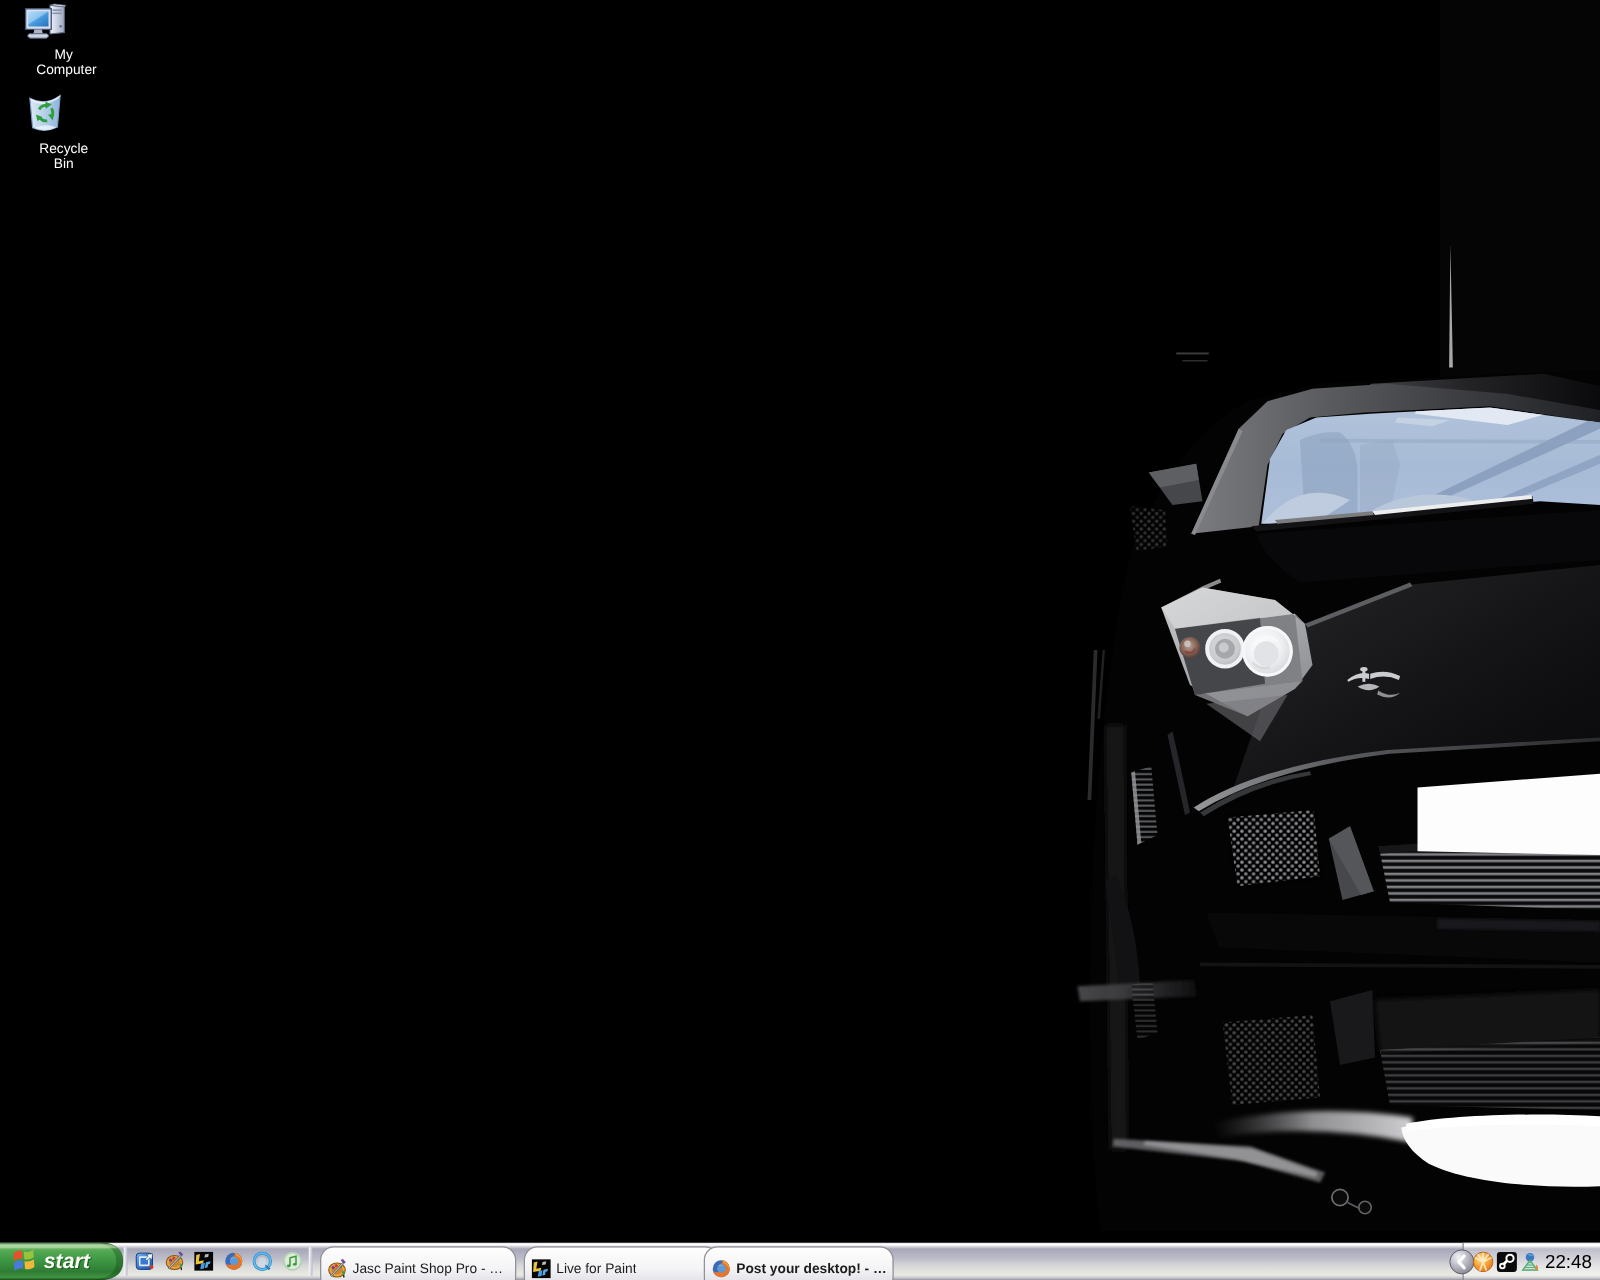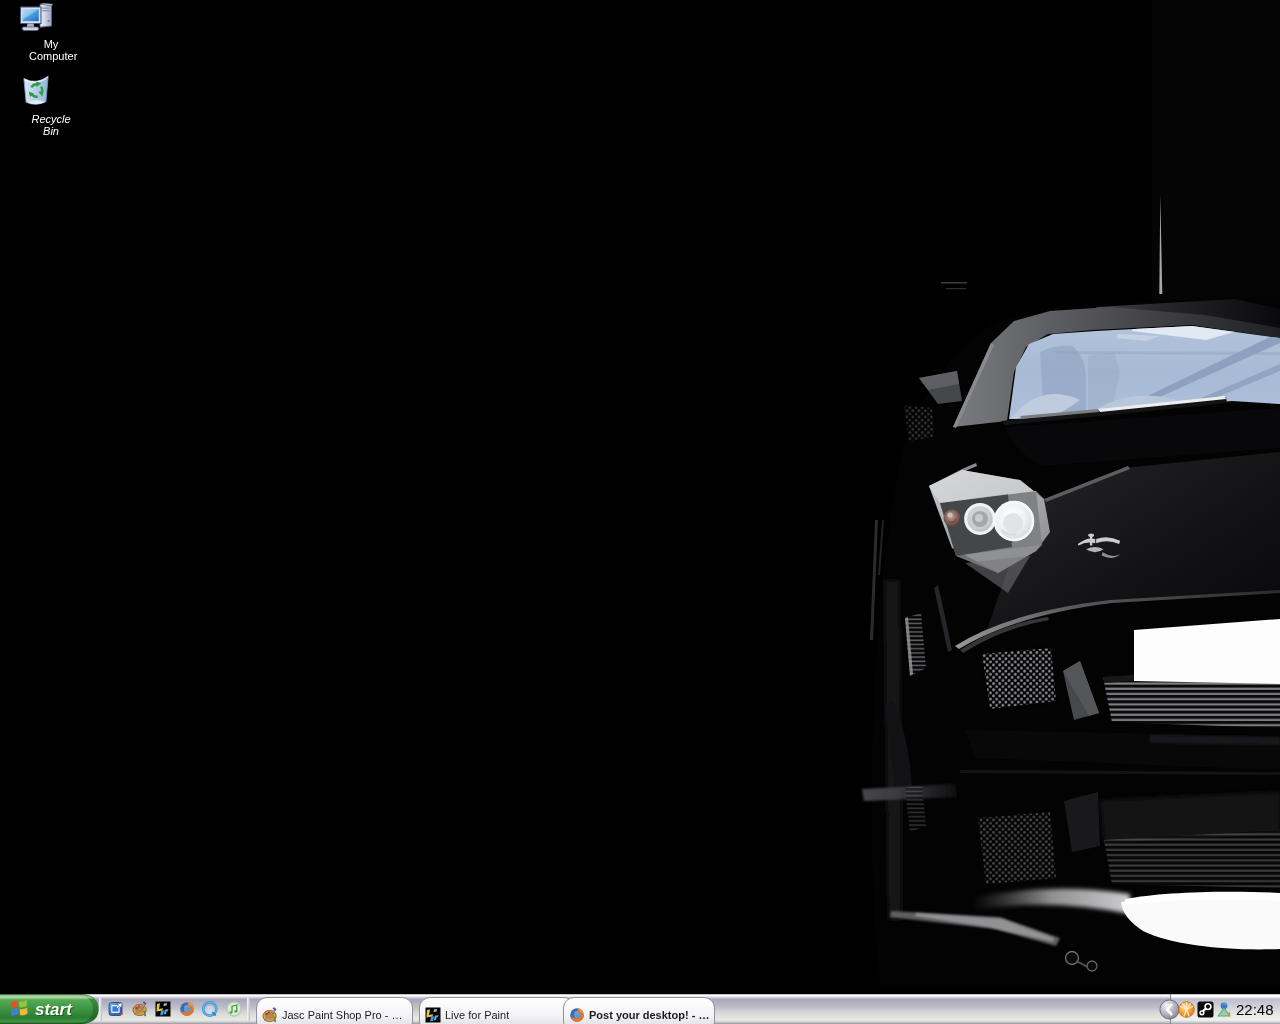--- a/index.html
+++ b/index.html
@@ -284,21 +284,21 @@
       <path d="M11.8,14.2 A 5.6,5.6 0 0 1 17.5,11.3"></path>
       <path d="M20.6,13.4 A 5.6,5.6 0 0 1 20.9,19.3"></path>
       <path d="M17.6,22.4 A 5.6,5.6 0 0 1 12.4,20.6"></path>
     </g>
     <g fill="#2e9e3e">
       <path d="M16.2,8.6 L21,10.4 L16.6,13.6 Z"></path>
       <path d="M22.8,17.2 L21.6,22.2 L18.2,18.0 Z"></path>
       <path d="M10.6,22.8 L9.4,17.8 L14.2,19.6 Z"></path>
     </g>
   </svg>
-  <div class="lbl" style="margin-top:8px;font-style:italic;">Recycle Bin</div>
+  <div class="lbl" style="margin-top:8px;">Recycle Bin</div>
 </div>
 
 <div id="taskbar"></div>
 <svg id="startbtn" style="position:absolute;left:0;top:994px;" width="100" height="30" viewBox="0 0 100 30">
   <defs>
     <linearGradient id="sbg" x1="0" y1="0" x2="0" y2="1">
       <stop offset="0" stop-color="#1c4a1e"></stop>
         <stop offset="0.08" stop-color="#8cc87c"></stop>
       <stop offset="0.22" stop-color="#54a854"></stop>
         <stop offset="0.45" stop-color="#3f9944"></stop>

